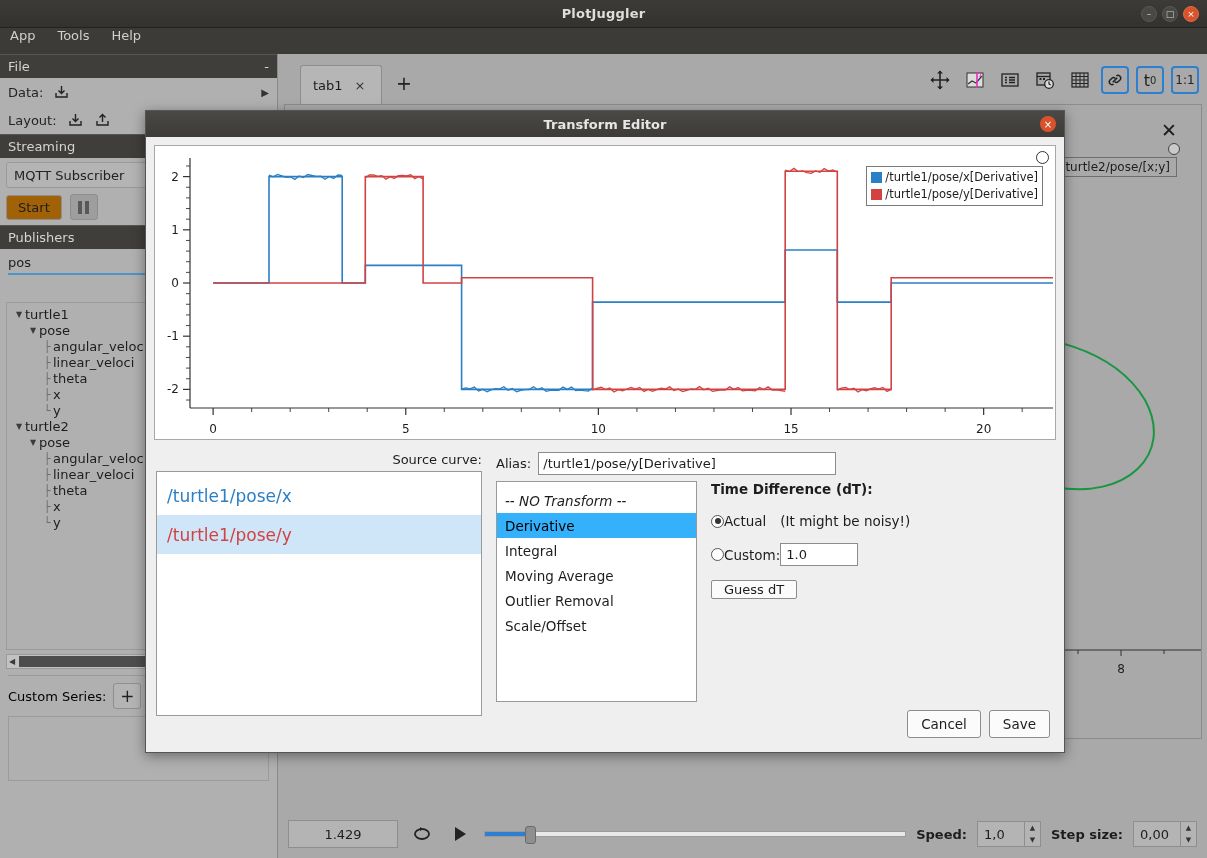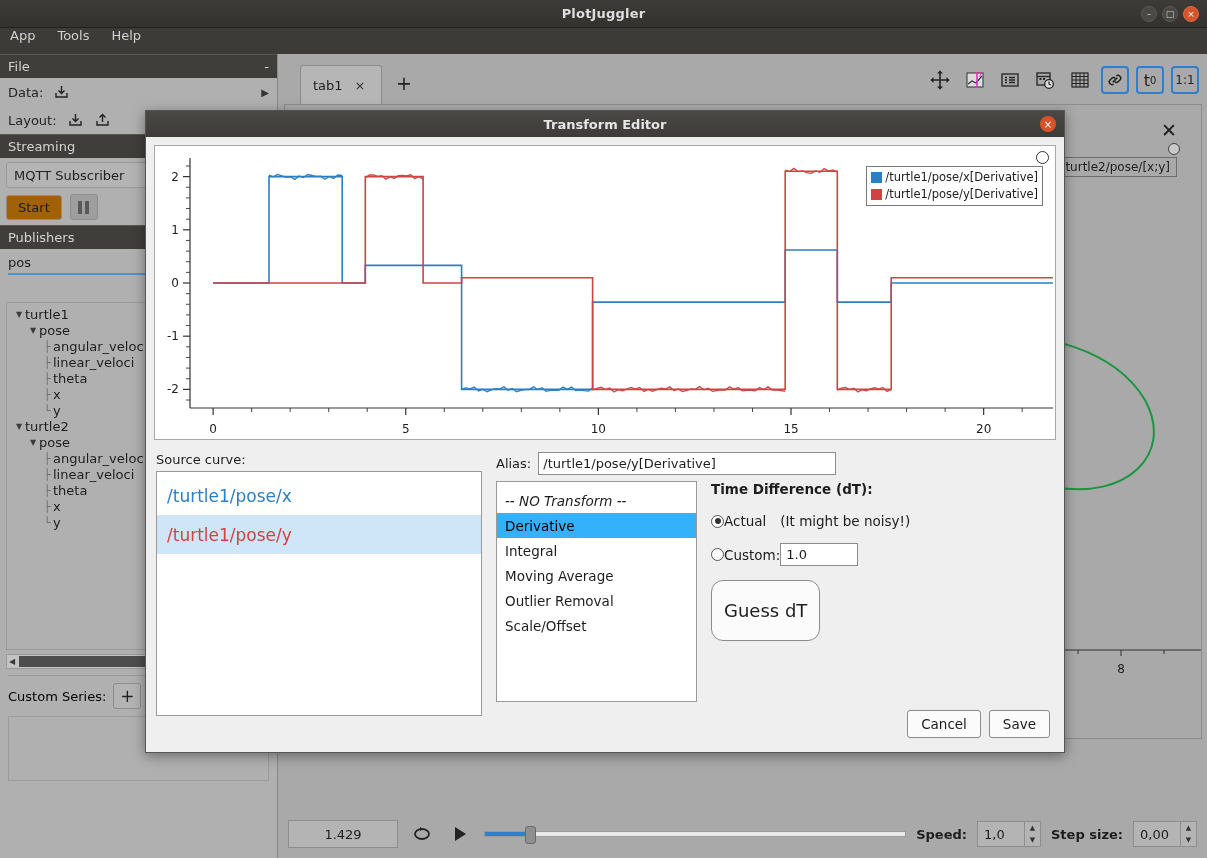--- a/index.html
+++ b/index.html
@@ -139,40 +139,40 @@
                 padding:2px 4px; font-size:11.5px; color:#1d1d1d;}
   .plotlegend div { display:flex; align-items:center; gap:3px; line-height:17px;}
   .plotlegend .sw { width:11px; height:11px; display:inline-block;}
   .plot-handle { position:absolute; right:6px; top:5px; width:13px; height:13px;
                  border:1.5px solid #333; border-radius:50%; background:#fff;}
 
   .lower { display:flex; gap:14px; margin-top:12px; padding:0 2px;}
   .col-src { width:326px; }
   .col-tr  { width:201px; }
   .col-dt  { flex:1; }
-  .sec-lbl { font-size:13px; color:#1d1d1d; margin-bottom:4px;}
+  .sec-lbl { font-size:13px; color:#1d1d1d; margin-bottom:4px;text-align:right;}
   .listbox { background:#fff; border:1px solid #9a9a9a; height:245px; padding-top:4px; overflow:hidden;}
   .lrow { height:39px; display:flex; align-items:center; padding:0 10px; font-size:17px;}
   .lrow.sel { background:#cfe6f8; }
   .trrow { height:25px; display:flex; align-items:center; padding:0 8px; font-size:13.5px; color:#1d1d1d;}
   .trrow.sel { background:#35b0fb; color:#000; }
   .trrow.none { font-style:italic; }
   .aliasrow { display:flex; align-items:center; gap:7px; margin-bottom:6px;}
   .aliasrow .t { font-size:13px; color:#1d1d1d;}
   .aliasinp { width:298px; height:23px; background:#fff; border:1px solid #8c8c8c;
               font-size:13px; color:#1d1d1d; padding:0 4px; font-family:inherit;}
   .dt-title { font-size:13.5px; font-weight:bold; color:#1d1d1d; margin-bottom:16px;}
   .radio-row { display:flex; align-items:center; gap:0; margin-bottom:14px; font-size:13.5px; color:#1d1d1d;}
   .radio { width:13px; height:13px; border:1.5px solid #555; border-radius:50%; background:#fff;
            display:flex; align-items:center; justify-content:center;}
   .radio .dot { width:6px; height:6px; border-radius:50%; background:#333;}
   .dtval { width:78px; height:23px; background:#fff; border:1px solid #8c8c8c;
            font-size:13px; color:#1d1d1d; padding:0 5px; font-family:inherit;}
-  .guess { background:#fbfbfb; border:1px solid #8c8c8c; border-radius:12px;
-           padding:19px 12px; font-size:18px; color:#1d1d1d; font-family:inherit;}
+  .guess { background:#fbfbfb; border:1px solid #8c8c8c; border-radius:2px;
+           padding:1px 12px; font-size:13px; color:#1d1d1d; font-family:inherit;}
   .dlg-footer { position:absolute; right:14px; bottom:14px; display:flex; gap:8px;}
   .fbtn { background:#fbfbfb; border:1px solid #8c8c8c; border-radius:3px;
           padding:5px 13px; font-size:13.5px; color:#1d1d1d; font-family:inherit;}
   svg { display:block; }
   .axtxt { font-size:12px; fill:#1d1d1d; font-family:"DejaVu Sans","Liberation Sans",sans-serif;}
 </style>
 </head>
 <body>
 
 <div id="root">

